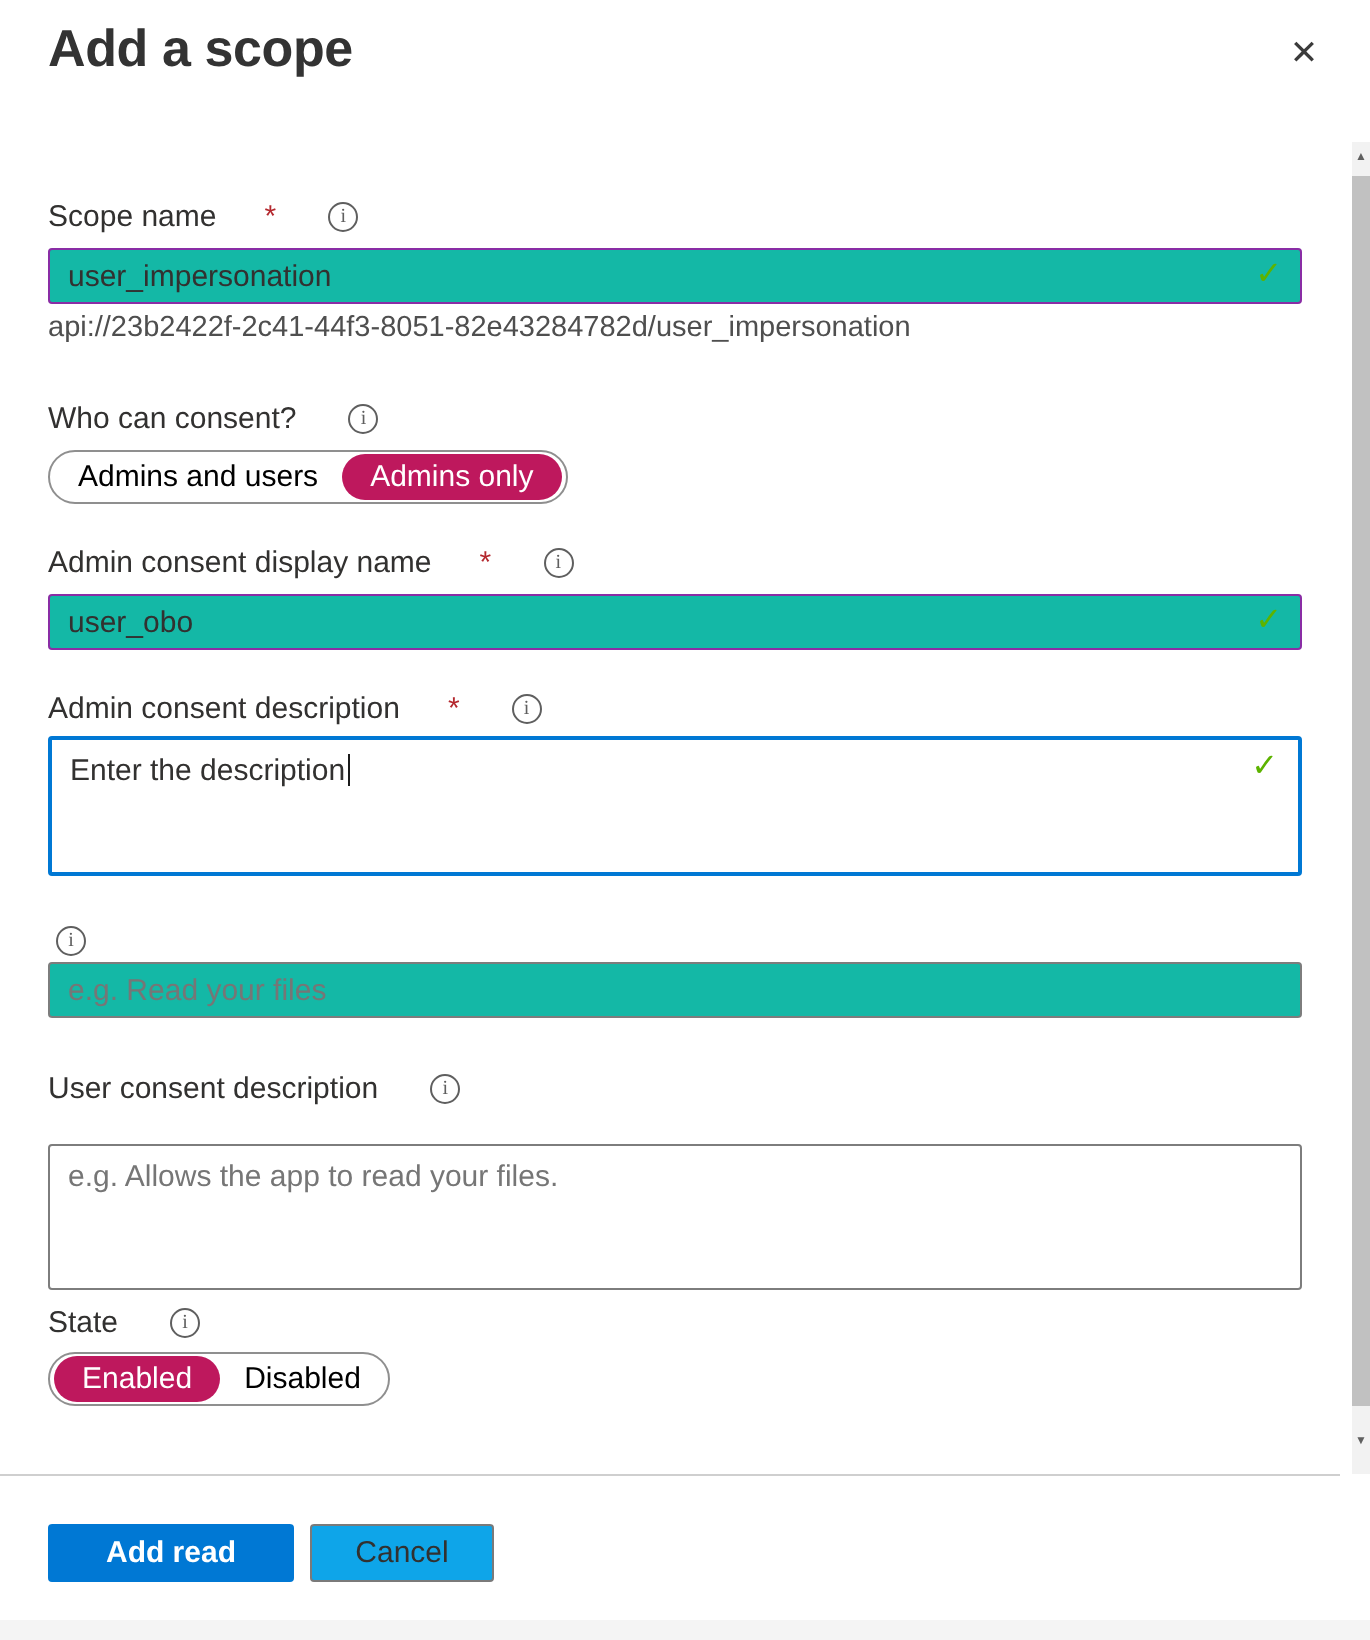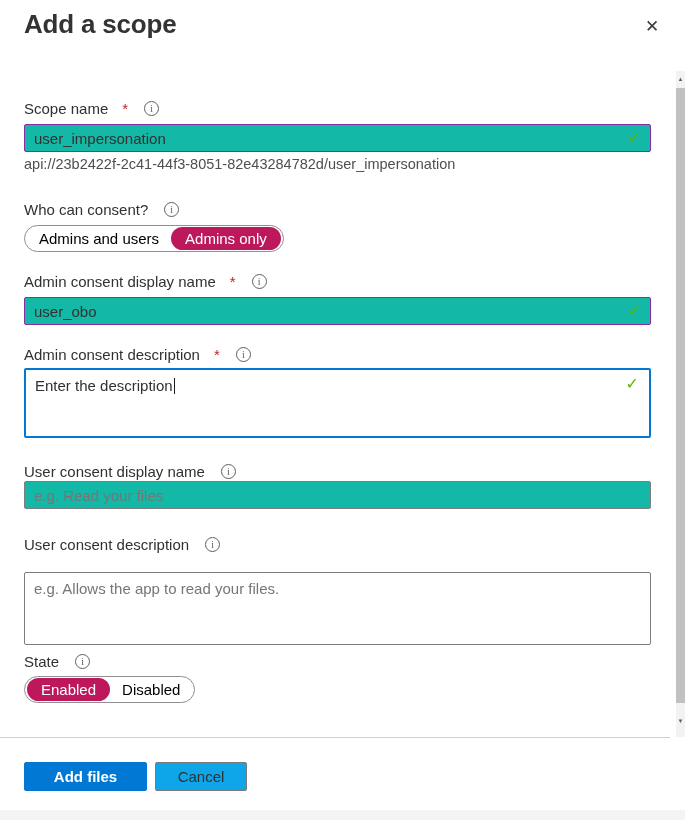--- a/index.html
+++ b/index.html
@@ -22,21 +22,21 @@
     position: absolute; left: 641px; top: 15px;
     width: 22px; height: 22px;
     font-size: 17px; font-weight: 300; color: #3b3b3b;
     display: flex; align-items: center; justify-content: center;
     cursor: pointer; background: none; border: none;
   }
 
   .field-label {
     position: absolute; left: 24px;
     font-size: 15px; color: #323130;
-    display: flex; align-items: center; gap: 12px;
+    display: flex; align-items: center; gap: 22px;
     white-space: nowrap;
   }
   .req { color: #b4282e; margin-left: 2px; font-size: 15px; }
   .info-icon {
     display: inline-flex; align-items: center; justify-content: center;
     width: 15px; height: 15px; border: 1px solid #5f5f5f; border-radius: 50%;
     font-size: 10px; color: #5f5f5f; font-style: normal;
     margin-left: 4px; cursor: pointer; flex: 0 0 auto;
     font-family: "Liberation Serif", serif;
   }
@@ -176,21 +176,20 @@
     <span>Admin consent description</span>
       <span class="req">*</span>
     <span class="info-icon">i</span>
   </div>
   <div class="fake-textarea focused" style="top:368px; height:70px;">
     <span>Enter the description</span><span class="caret"></span>
     <span class="check-mark top">✓</span>
   </div>
 
   <div class="field-label" style="top:463px;">
-    <span>User consent display name</span>
     <span class="info-icon">i</span>
   </div>
   <div class="input-wrap" style="top:481px;">
     <input class="text-input" placeholder="e.g. Read your files" style="">
   </div>
 
   <div class="field-label" style="top:536px;">
     <span>User consent description</span>
     <span class="info-icon">i</span>
   </div>
@@ -202,21 +201,21 @@
     <span>State</span>
     <span class="info-icon">i</span>
   </div>
   <div class="pill-group" style="top:676px;">
     <span class="pill-option selected">Enabled</span>
     <span class="pill-option">Disabled</span>
   </div>
 
   <div class="divider"></div>
 
-  <button class="btn btn-primary">Add files</button>
+  <button class="btn btn-primary">Add read</button>
   <button class="btn btn-secondary">Cancel</button>
 
   <div class="bottom-strip"></div>
 
   <div class="scrollbar-track">
     <span class="scroll-arrow up">▲</span>
     <div class="scrollbar-thumb"></div>
     <span class="scroll-arrow down">▼</span>
   </div>
 

